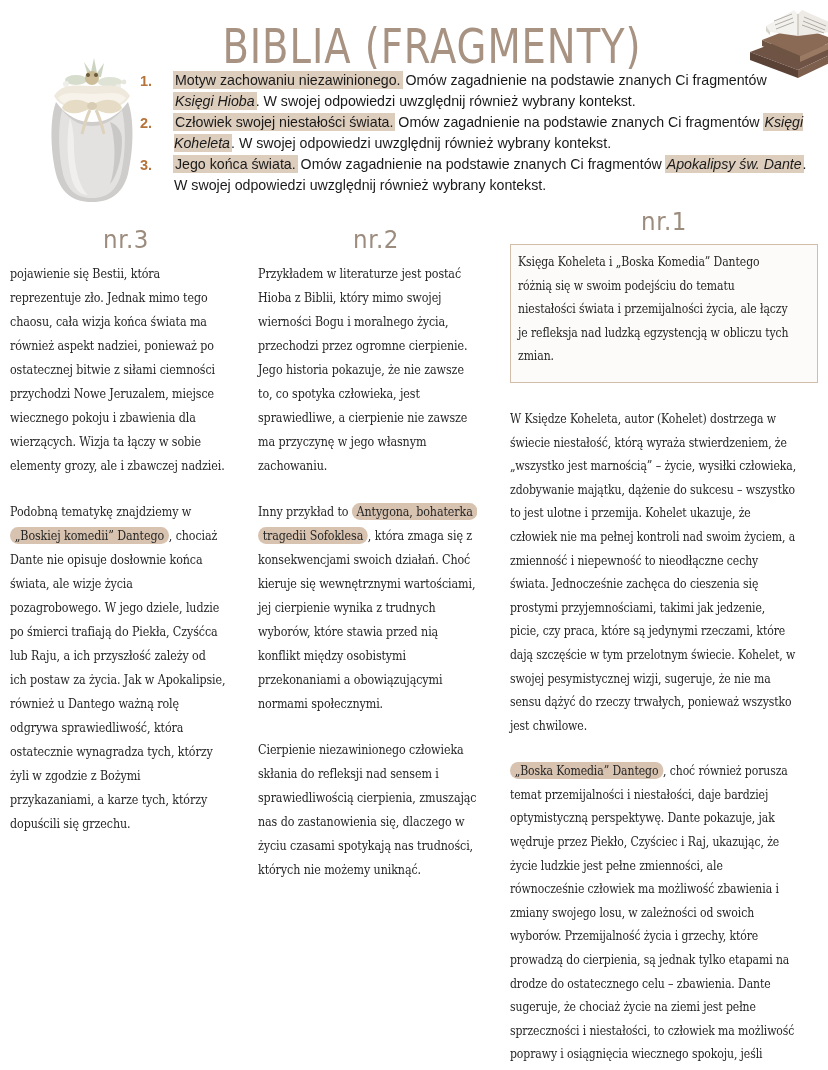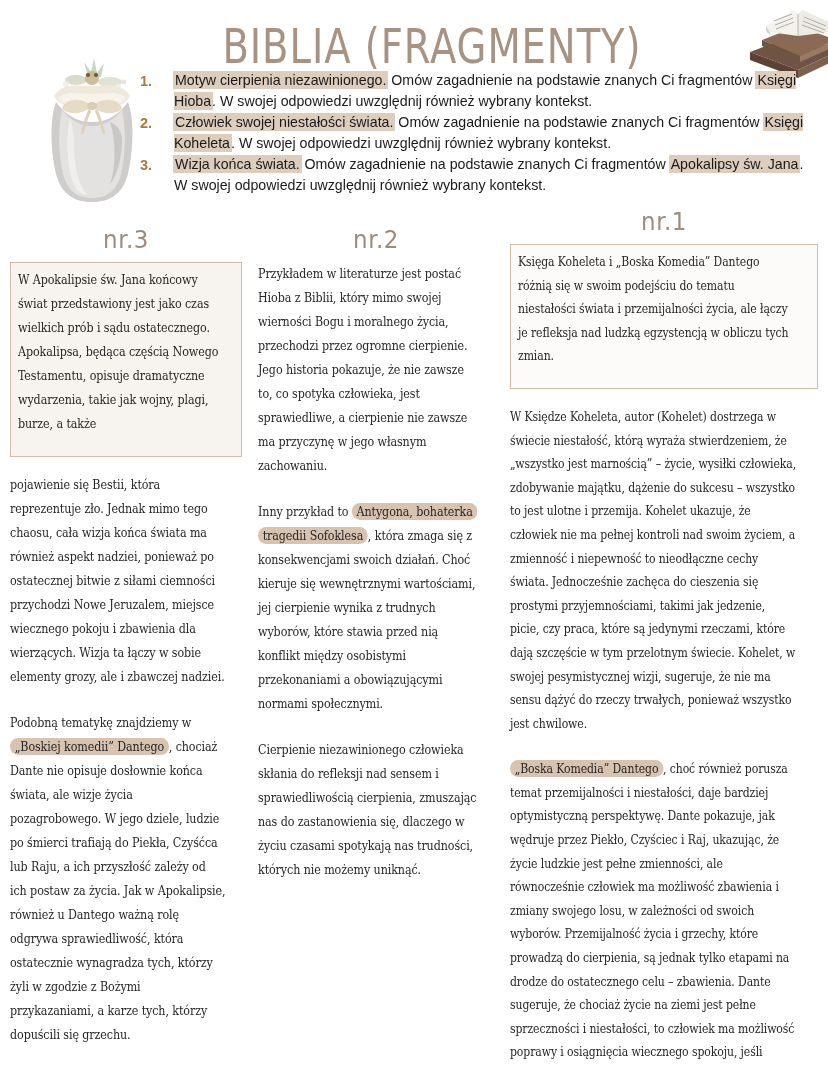--- a/index.html
+++ b/index.html
@@ -78,21 +78,21 @@
     flex: 1 1 auto;
     font-size: 14.2px;
     line-height: 20.5px;
     color: #1a1a1a;
   }
   .hl {
     background: #ddcdbd;
     padding: 0 1px;
     box-shadow: 0 0 0 1px #ddcdbd;
   }
-  .it { }
+  .it { font-style: italic; }
 
   
   #columns {
     position: absolute;
     top: 228px;
     left: 0;
     width: 828px;
     display: flex;
     align-items: flex-start;
   }
@@ -124,22 +124,22 @@
     font-stretch: condensed;
     transform: scaleX(0.93);
     transform-origin: left top;
     letter-spacing: -0.1px;
   }
   .col-3 .hand { font-size: 13px; line-height: 23.6px; }
 
   .box {
     border: 1px solid #d2bda9;
     background: #f7f3ee;
-    padding: 5px 7px 20px 7px;
-    margin-bottom: 16px;
+    padding: 5px 7px 14px 7px;
+    margin-bottom: 24px;
   }
   .box.plain { background: #fdfbf9; }
 
   p.para {
     margin: 0 0 22px 0;
   }
   p.last { margin-bottom: 0; }
 
   .pill {
     background: #d8c3b0;
@@ -211,43 +211,40 @@
       </g>
       <path d="M30 24 L30 29 L34 33 L34 30 Z" fill="#d9d4cb"></path>
       <path d="M94 30 L94 34 L98 27 L98 22 Z" fill="#d9d4cb"></path>
     </g>
   </svg>
 
   <div id="topic-list">
 
     <div class="topic-row">
       <div class="topic-num">1.</div>
-      <div class="topic-text"><span class="hl">Motyw cierpienia niezawinionego.</span><span> Omów zagadnienie na podstawie znanych Ci fragmentów </span><span class="hl it">Księgi Hioba</span><span>. W swojej odpowiedzi uwzględnij również wybrany kontekst.</span></div>
+      <div class="topic-text"><span class="hl">Motyw zachowaniu niezawinionego.</span><span> Omów zagadnienie na podstawie znanych Ci fragmentów </span><span class="hl it">Księgi Hioba</span><span>. W swojej odpowiedzi uwzględnij również wybrany kontekst.</span></div>
     </div>
 
     <div class="topic-row">
       <div class="topic-num">2.</div>
       <div class="topic-text"><span class="hl">Człowiek swojej niestałości świata.</span><span> Omów zagadnienie na podstawie znanych Ci fragmentów </span><span class="hl it">Księgi Koheleta</span><span>. W swojej odpowiedzi uwzględnij również wybrany kontekst.</span></div>
     </div>
 
     <div class="topic-row">
       <div class="topic-num">3.</div>
-      <div class="topic-text"><span class="hl">Wizja końca świata.</span><span> Omów zagadnienie na podstawie znanych Ci fragmentów </span><span class="hl it">Apokalipsy św. Jana</span><span>. W swojej odpowiedzi uwzględnij również wybrany kontekst.</span></div>
+      <div class="topic-text"><span class="hl">Jego końca świata.</span><span> Omów zagadnienie na podstawie znanych Ci fragmentów </span><span class="hl it">Apokalipsy św. Dante</span><span>. W swojej odpowiedzi uwzględnij również wybrany kontekst.</span></div>
     </div>
 
   </div>
 </div>
 
 <div id="columns">
 
   <div class="column col-1">
     <div class="col-head">nr.3</div>
-    <div class="box">
-      <div class="hand">W Apokalipsie św. Jana końcowy świat przedstawiony jest jako czas wielkich prób i sądu ostatecznego. Apokalipsa, będąca częścią Nowego Testamentu, opisuje dramatyczne wydarzenia, takie jak wojny, plagi, burze, a także</div>
-    </div>
     <div class="hand">
       <p class="para">pojawienie się Bestii, która reprezentuje zło. Jednak mimo tego chaosu, cała wizja końca świata ma również aspekt nadziei, ponieważ po ostatecznej bitwie z siłami ciemności przychodzi Nowe Jeruzalem, miejsce wiecznego pokoju i zbawienia dla wierzących. Wizja ta łączy w sobie elementy grozy, ale i zbawczej nadziei.</p>
       <p class="para last"><span>Podobną tematykę znajdziemy w </span><span class="pill">„Boskiej komedii” Dantego</span><span>, chociaż Dante nie opisuje dosłownie końca świata, ale wizje życia pozagrobowego. W jego dziele, ludzie po śmierci trafiają do Piekła, Czyśćca lub Raju, a ich przyszłość zależy od ich postaw za życia. Jak w Apokalipsie, również u Dantego ważną rolę odgrywa sprawiedliwość, która ostatecznie wynagradza tych, którzy żyli w zgodzie z Bożymi przykazaniami, a karze tych, którzy dopuścili się grzechu.</span></p>
     </div>
   </div>
 
   <div class="column col-2">
     <div class="col-head">nr.2</div>
     <div class="hand">
       <p class="para">Przykładem w literaturze jest postać Hioba z Biblii, który mimo swojej wierności Bogu i moralnego życia, przechodzi przez ogromne cierpienie. Jego historia pokazuje, że nie zawsze to, co spotyka człowieka, jest sprawiedliwe, a cierpienie nie zawsze ma przyczynę w jego własnym zachowaniu.</p>

